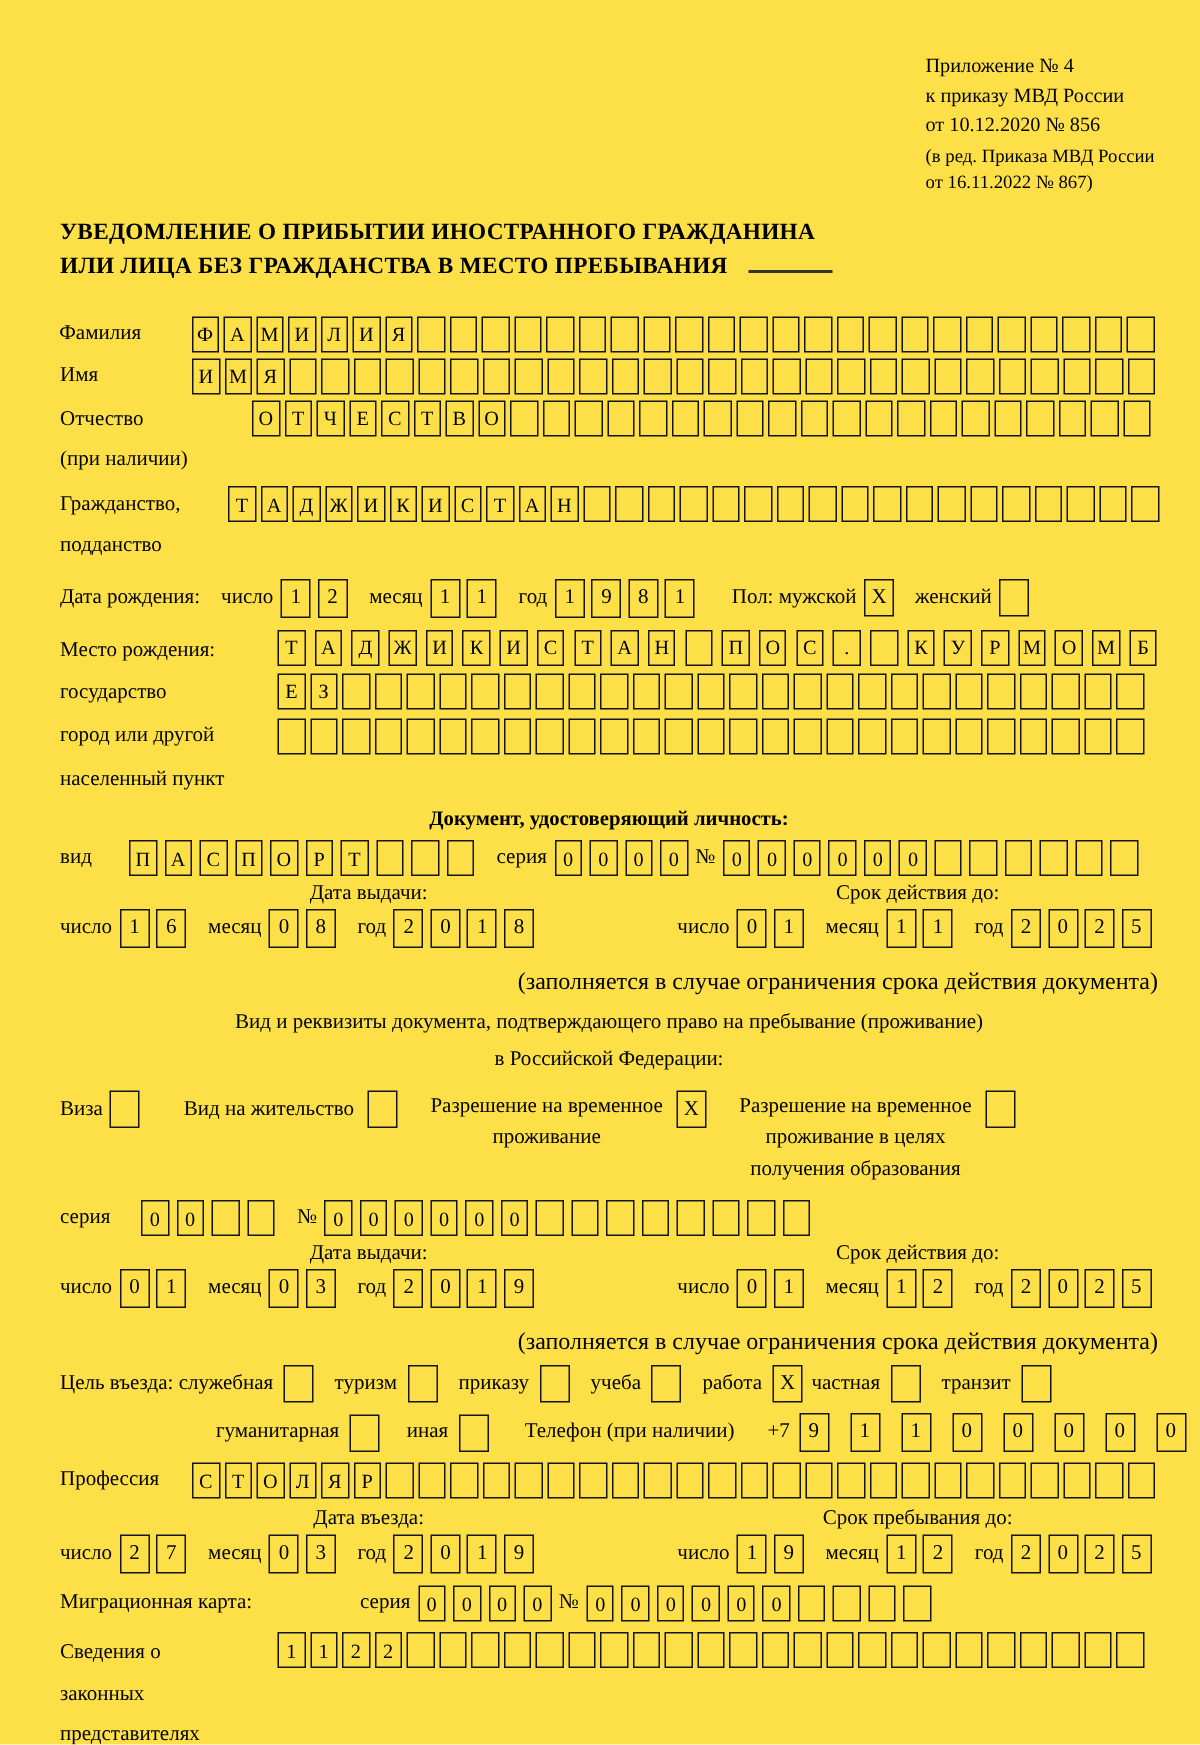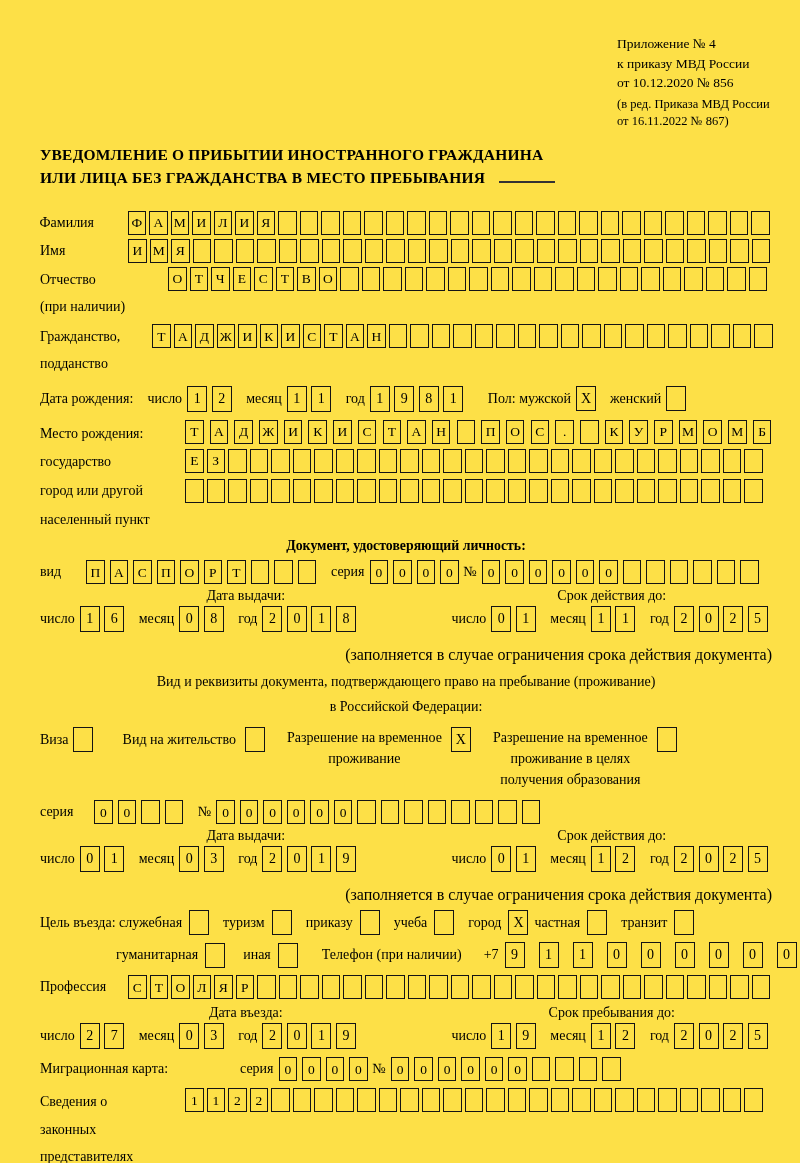--- a/index.html
+++ b/index.html
@@ -547,29 +547,29 @@
 
   <div class="purpose-row">
     <span class="lab">Цель въезда: служебная</span>
     <span class="box check"></span>
     <span class="lab">туризм</span>
     <span class="box check"></span>
     <span class="lab">приказу</span>
     <span class="box check"></span>
     <span class="lab">учеба</span>
     <span class="box check"></span>
-    <span class="lab">город</span>
+    <span class="lab">работа</span>
     <span class="box check" style="margin-right:6px;">X</span>
     <span class="lab">частная</span>
     <span class="box check"></span>
     <span class="lab">транзит</span>
     <span class="box check"></span>
   </div>
 
-  <div class="purpose-row" style="margin-left:76px;font-family:Liberation Serif, serif;">
+  <div class="purpose-row" style="margin-left:104px;font-family:Liberation Serif, serif;">
     <span class="lab">гуманитарная</span>
     <span class="box check" style="margin-right:18px;"></span>
     <span class="lab">иная</span>
     <span class="box check" style="margin-right:24px;"></span>
     <span class="lab" style="margin-right:22px;">Телефон (при наличии)</span>
     <span class="lab" style="margin-right:6px;">+7</span>
     <span class="cells">
         <span class="box date">9</span>
         <span class="box date">1</span>
         <span class="box date">1</span>

